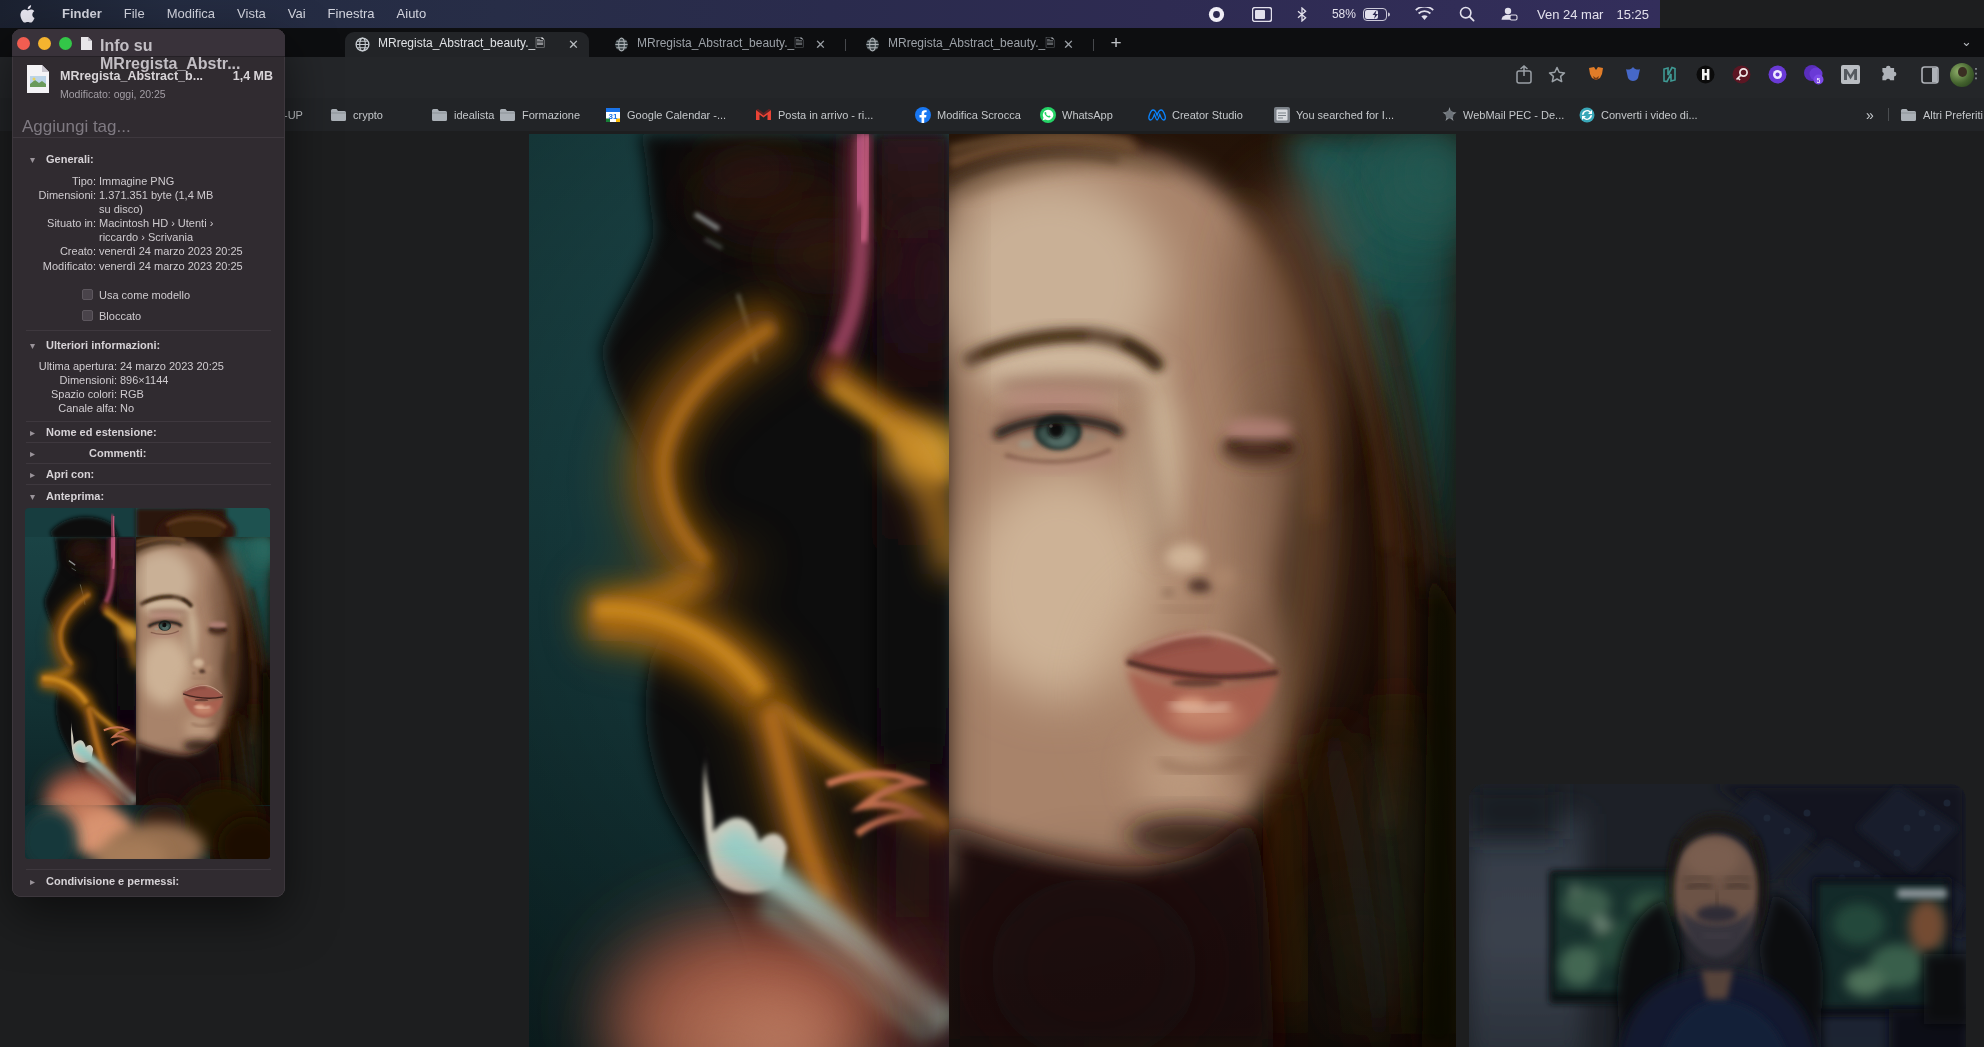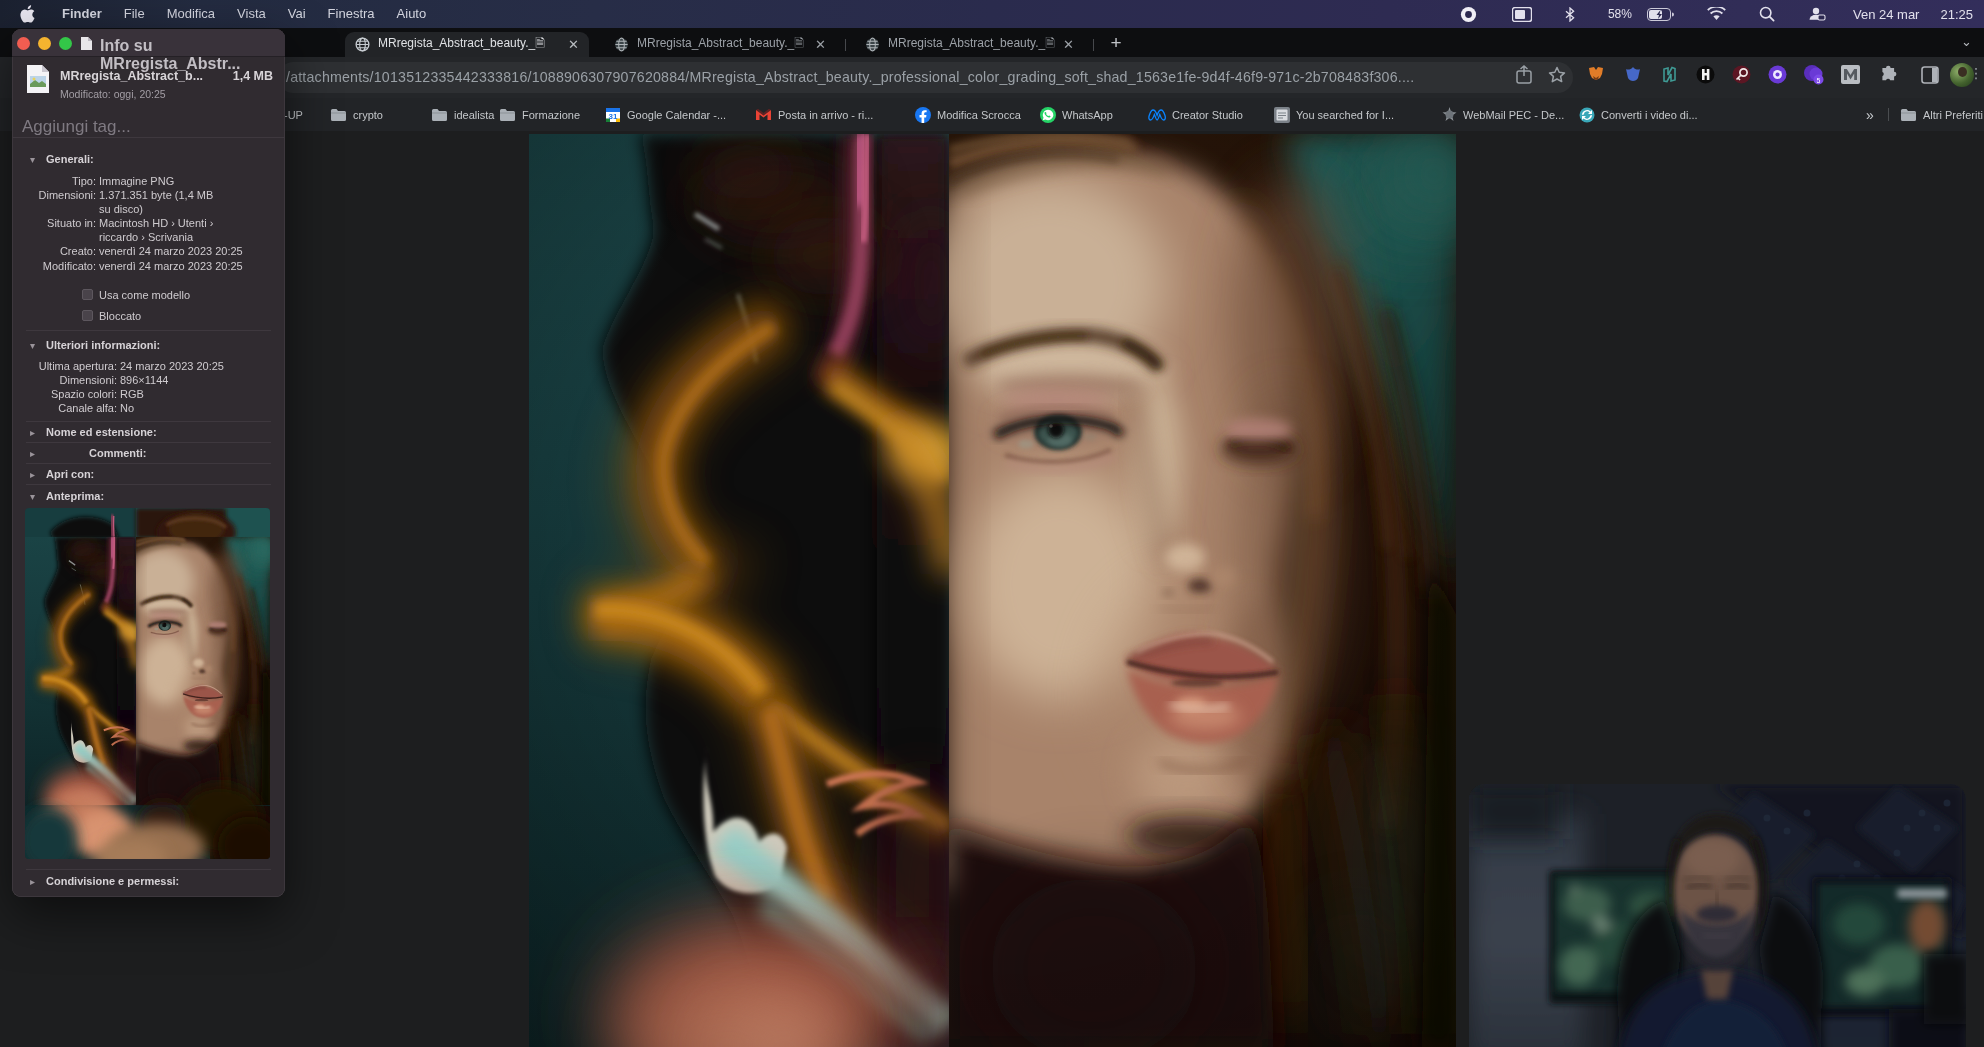--- a/index.html
+++ b/index.html
@@ -1,26 +1,26 @@
 <!DOCTYPE html>
 <html><head>
 <meta charset="utf-8">
 <style>
   * { margin:0; padding:0; box-sizing:border-box; }
   html,body { width:1984px; height:1047px; overflow:hidden; }
   body { position:relative; background:#1d1e1f; font-family:"Liberation Sans", sans-serif; }
   .abs { position:absolute; }
 
   
-  #menubar { position:absolute; top:0; left:0; width:1984px; height:28px;
+  #menubar { position:absolute; top:0; left:0; width:1660px; height:28px;
     background:linear-gradient(90deg,#1b2130 0%,#232b40 10%,#272d47 30%,#2a2b4d 50%,#2e2b52 70%,#312d57 88%,#332e5b 100%);
     color:#d2d4de; font-size:13px; }
   #menubar .left { position:absolute; left:0; top:0; height:28px; display:flex; align-items:center; gap:0; }
   #menubar .item { padding:0 11px; line-height:28px; }
-  #menubar .right { position:absolute; right:0; top:0; height:28px; display:flex; align-items:center; color:#e2e0ec;gap:8px; }
+  #menubar .right { position:absolute; right:0; top:0; height:28px; display:flex; align-items:center; color:#e2e0ec; }
 
   
   #tabstrip { position:absolute; top:28px; left:0; width:1984px; height:29px; background:#0d0e10; }
   .tab { position:absolute; top:4px; height:25px; border-radius:9px 9px 0 0; display:flex; align-items:center; font-size:12px; color:#9ca1a7; }
   .tab.active { background:#222427; color:#dfe1e4; }
   .tabsep { position:absolute; top:11px; width:1px; height:12px; background:#46484c; }
   #navbar { position:absolute; top:57px; left:0; width:1984px; height:41px; background:#242629; }
   #urlpill { position:absolute; left:278px; top:5px; width:1295px; height:31px; border-radius:16px; background:#2e3033;
     color:#9aa0a6; font-size:14.2px; line-height:31px; letter-spacing:.2px; white-space:nowrap; overflow:hidden; padding-left:8px; }
   #bookmarks { position:absolute; top:98px; left:0; width:1984px; height:33px; background:#222427; color:#c4c7ca; font-size:11px; }
@@ -84,21 +84,21 @@
     <svg width="16" height="16" viewBox="0 0 16 16" style="margin-right:23px;">
         <circle cx="6.7" cy="6.7" r="5.2" fill="none" stroke="#e2e0ec" stroke-width="1.6"></circle>
         <path d="M10.6 10.6 L14.6 14.6" stroke="#e2e0ec" stroke-width="1.8" stroke-linecap="round"></path>
       </svg>
     <svg width="20" height="16" viewBox="0 0 20 16" style="margin-right:19px;">
         <circle cx="10" cy="5" r="3.2" fill="#e2e0ec"></circle>
         <path d="M3.5 13.8 a6.5 5 0 0 1 13 0 z" fill="#e2e0ec"></path>
         <rect x="12" y="9" width="7" height="5" rx="1.5" fill="#2c2850" stroke="#e2e0ec" stroke-width="1.1"></rect>
       </svg>
     <span style="font-size:13px; margin-right:13px;">Ven 24 mar</span>
-    <span style="font-size:13px; margin-right:11px;">21:25</span>
+    <span style="font-size:13px; margin-right:11px;">15:25</span>
   </div>
 </div>
 
 <div id="tabstrip">
   <div class="tab" style="left:298px; width:60px; color:#f0abfc;margin-left:44px;">
       <span style="margin-left:4px;">ney</span>
       <span style="margin-left:14px; font-size:13px;">✕</span>
     </div>
   <div class="tab active" style="left:345px; width:244px; padding:0 10px;">
     <svg width="15" height="15" viewBox="0 0 16 16" style="flex:none;">
@@ -127,21 +127,20 @@
       </svg>
     <span style="margin-left:8px; overflow:hidden; white-space:nowrap; flex:1;">MRregista_Abstract_beauty._🗎</span>
     <span style="font-size:13px;">✕</span>
   </div>
   <div class="tabsep" style="left:1093px;"></div>
   <div style="position:absolute; left:1104px; top:3px; width:24px; height:24px; color:#c0c3c7; font-size:19px; text-align:center; line-height:23px;">+</div>
   <div style="position:absolute; right:12px; top:6px; color:#b7bbc0; font-size:13px;">⌄</div>
 </div>
 
 <div id="navbar">
-  <div id="urlpill">/attachments/1013512335442333816/1088906307907620884/MRregista_Abstract_beauty._professional_color_grading_soft_shad_1563e1fe-9d4f-46f9-971c-2b708483f306....</div>
   <div style="position:absolute; left:1516px; top:8px;">
     <svg width="16" height="19" viewBox="0 0 16 19">
         <rect x="1" y="6" width="14" height="12" rx="2" fill="none" stroke="#9aa0a6" stroke-width="1.5"></rect>
         <path d="M8 1 v10 M4.5 4 L8 1 L11.5 4" fill="none" stroke="#9aa0a6" stroke-width="1.5"></path>
       </svg>
   </div>
   <div style="position:absolute; left:1548px; top:9px;">
     <svg width="18" height="18" viewBox="0 0 18 18">
         <path d="M9 1.5 L11.2 6.3 16.5 6.9 12.6 10.4 13.7 15.6 9 13 4.3 15.6 5.4 10.4 1.5 6.9 6.8 6.3 Z" fill="none" stroke="#9aa0a6" stroke-width="1.5" stroke-linejoin="round"></path>
       </svg>

